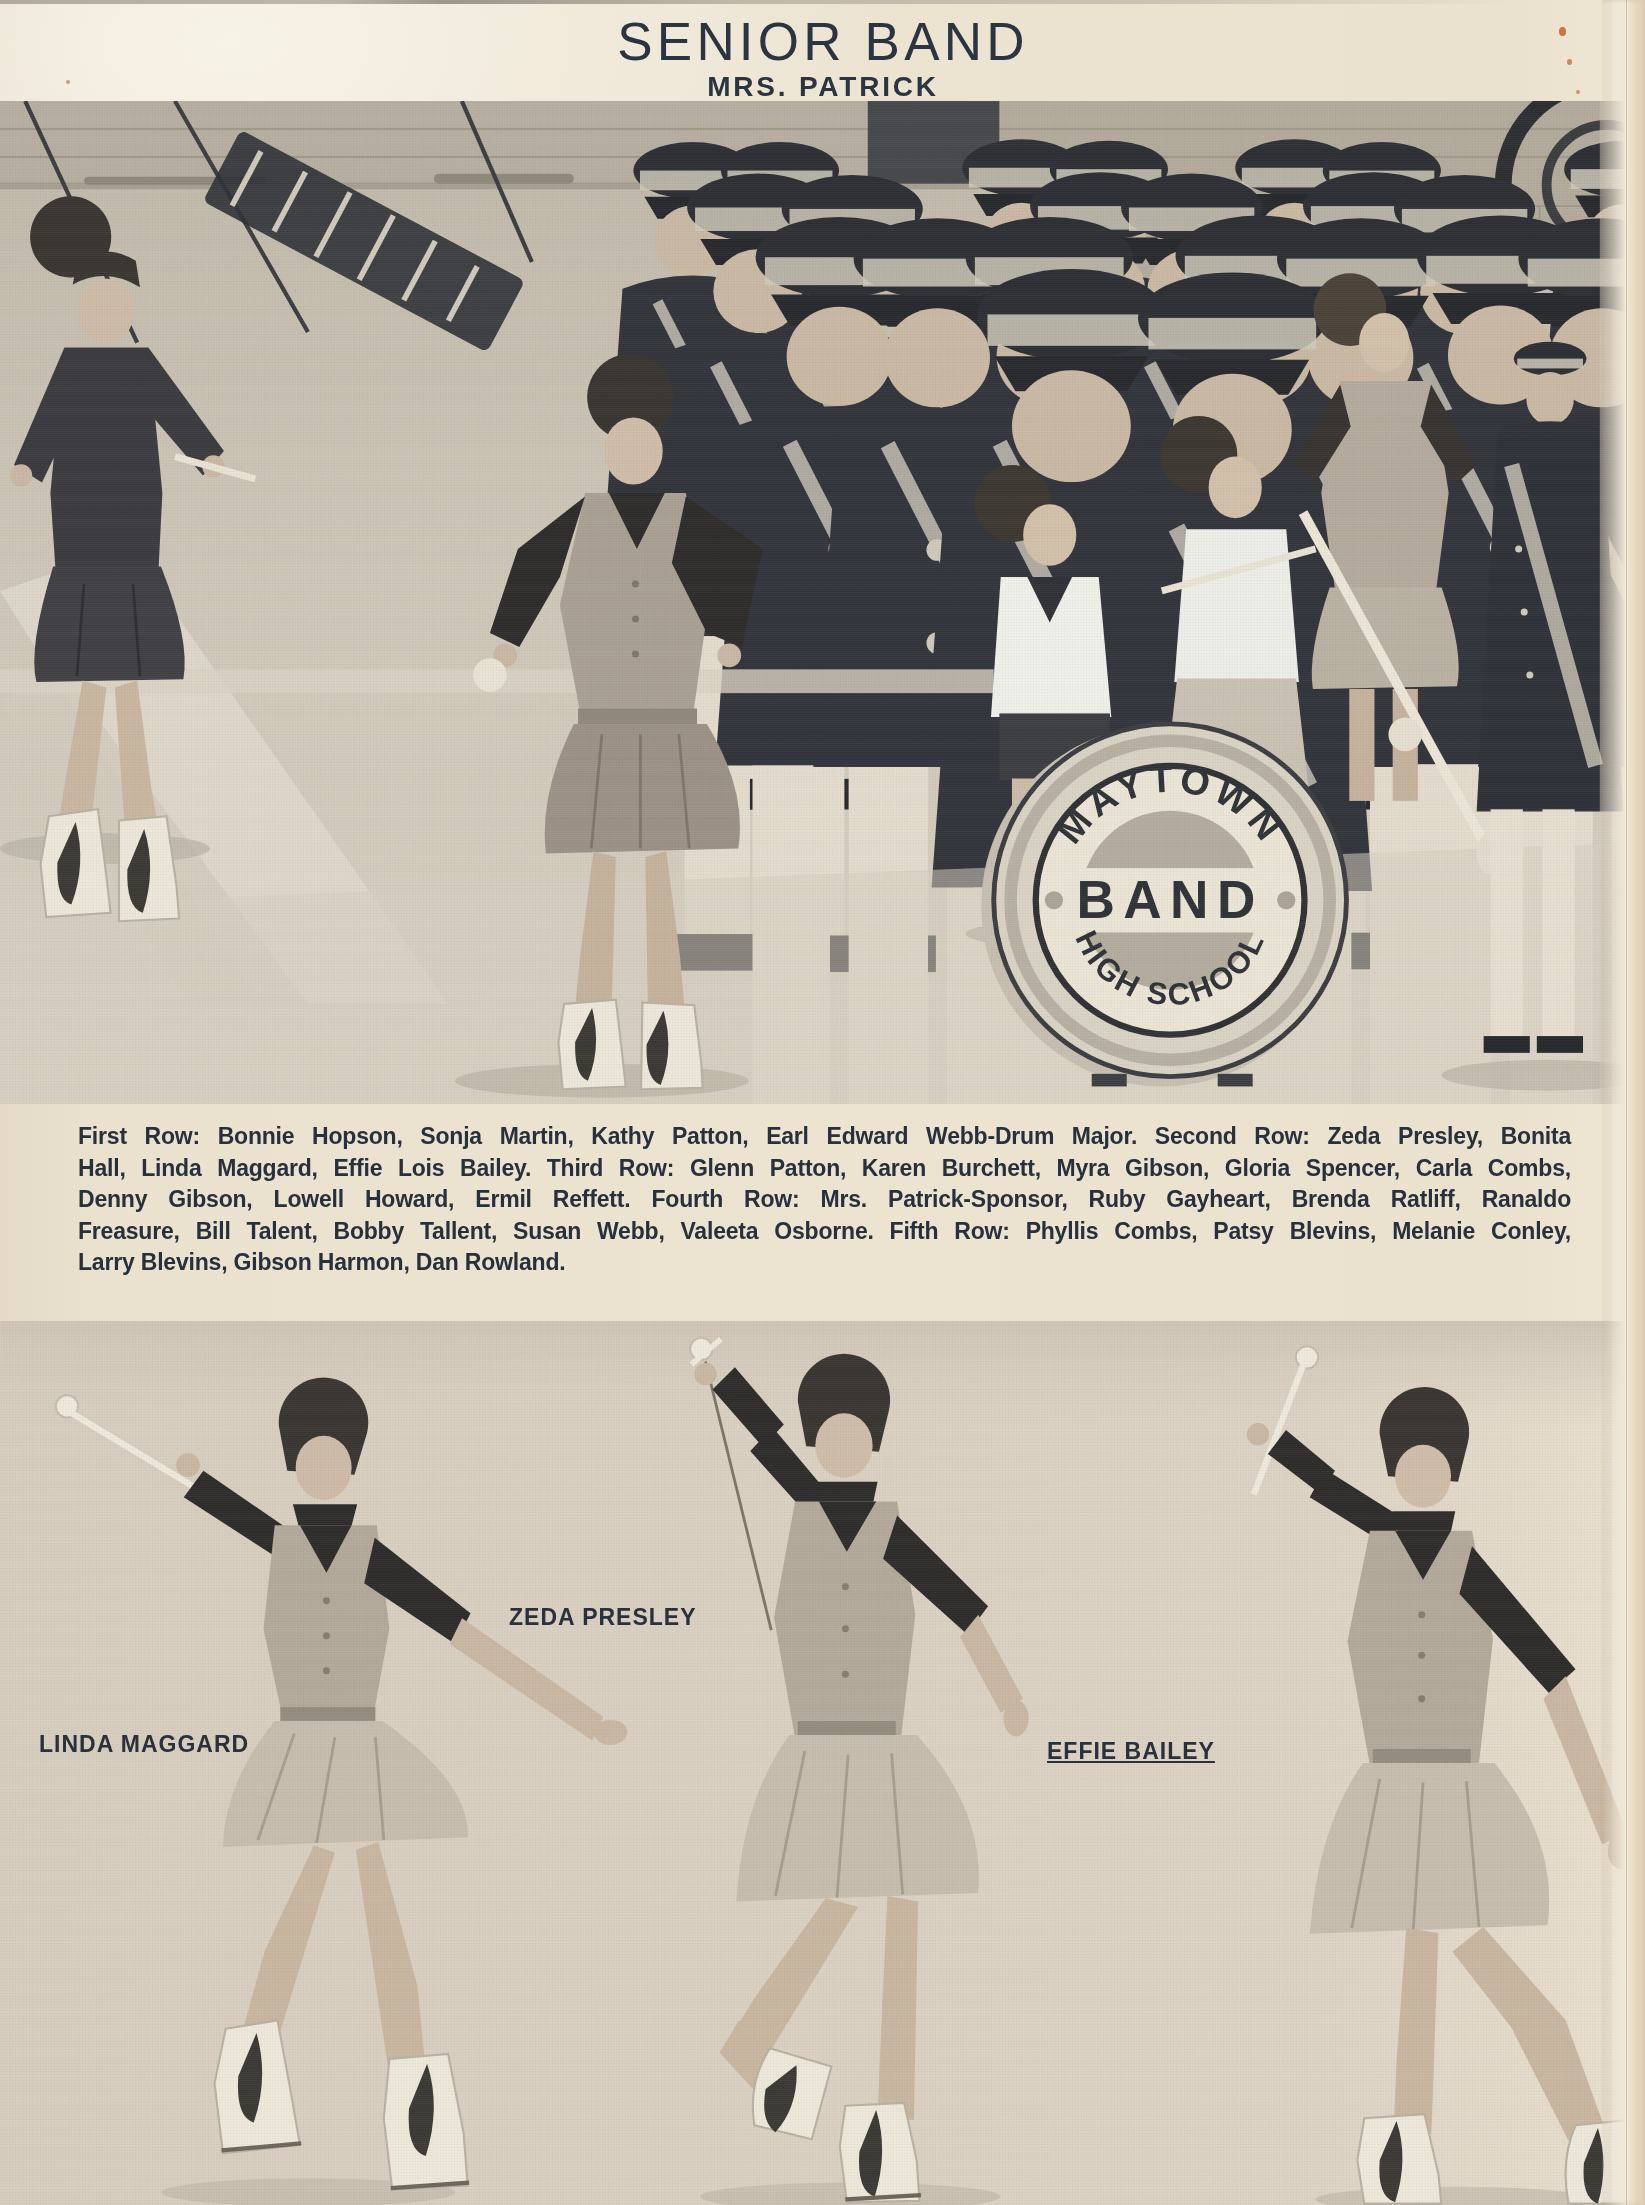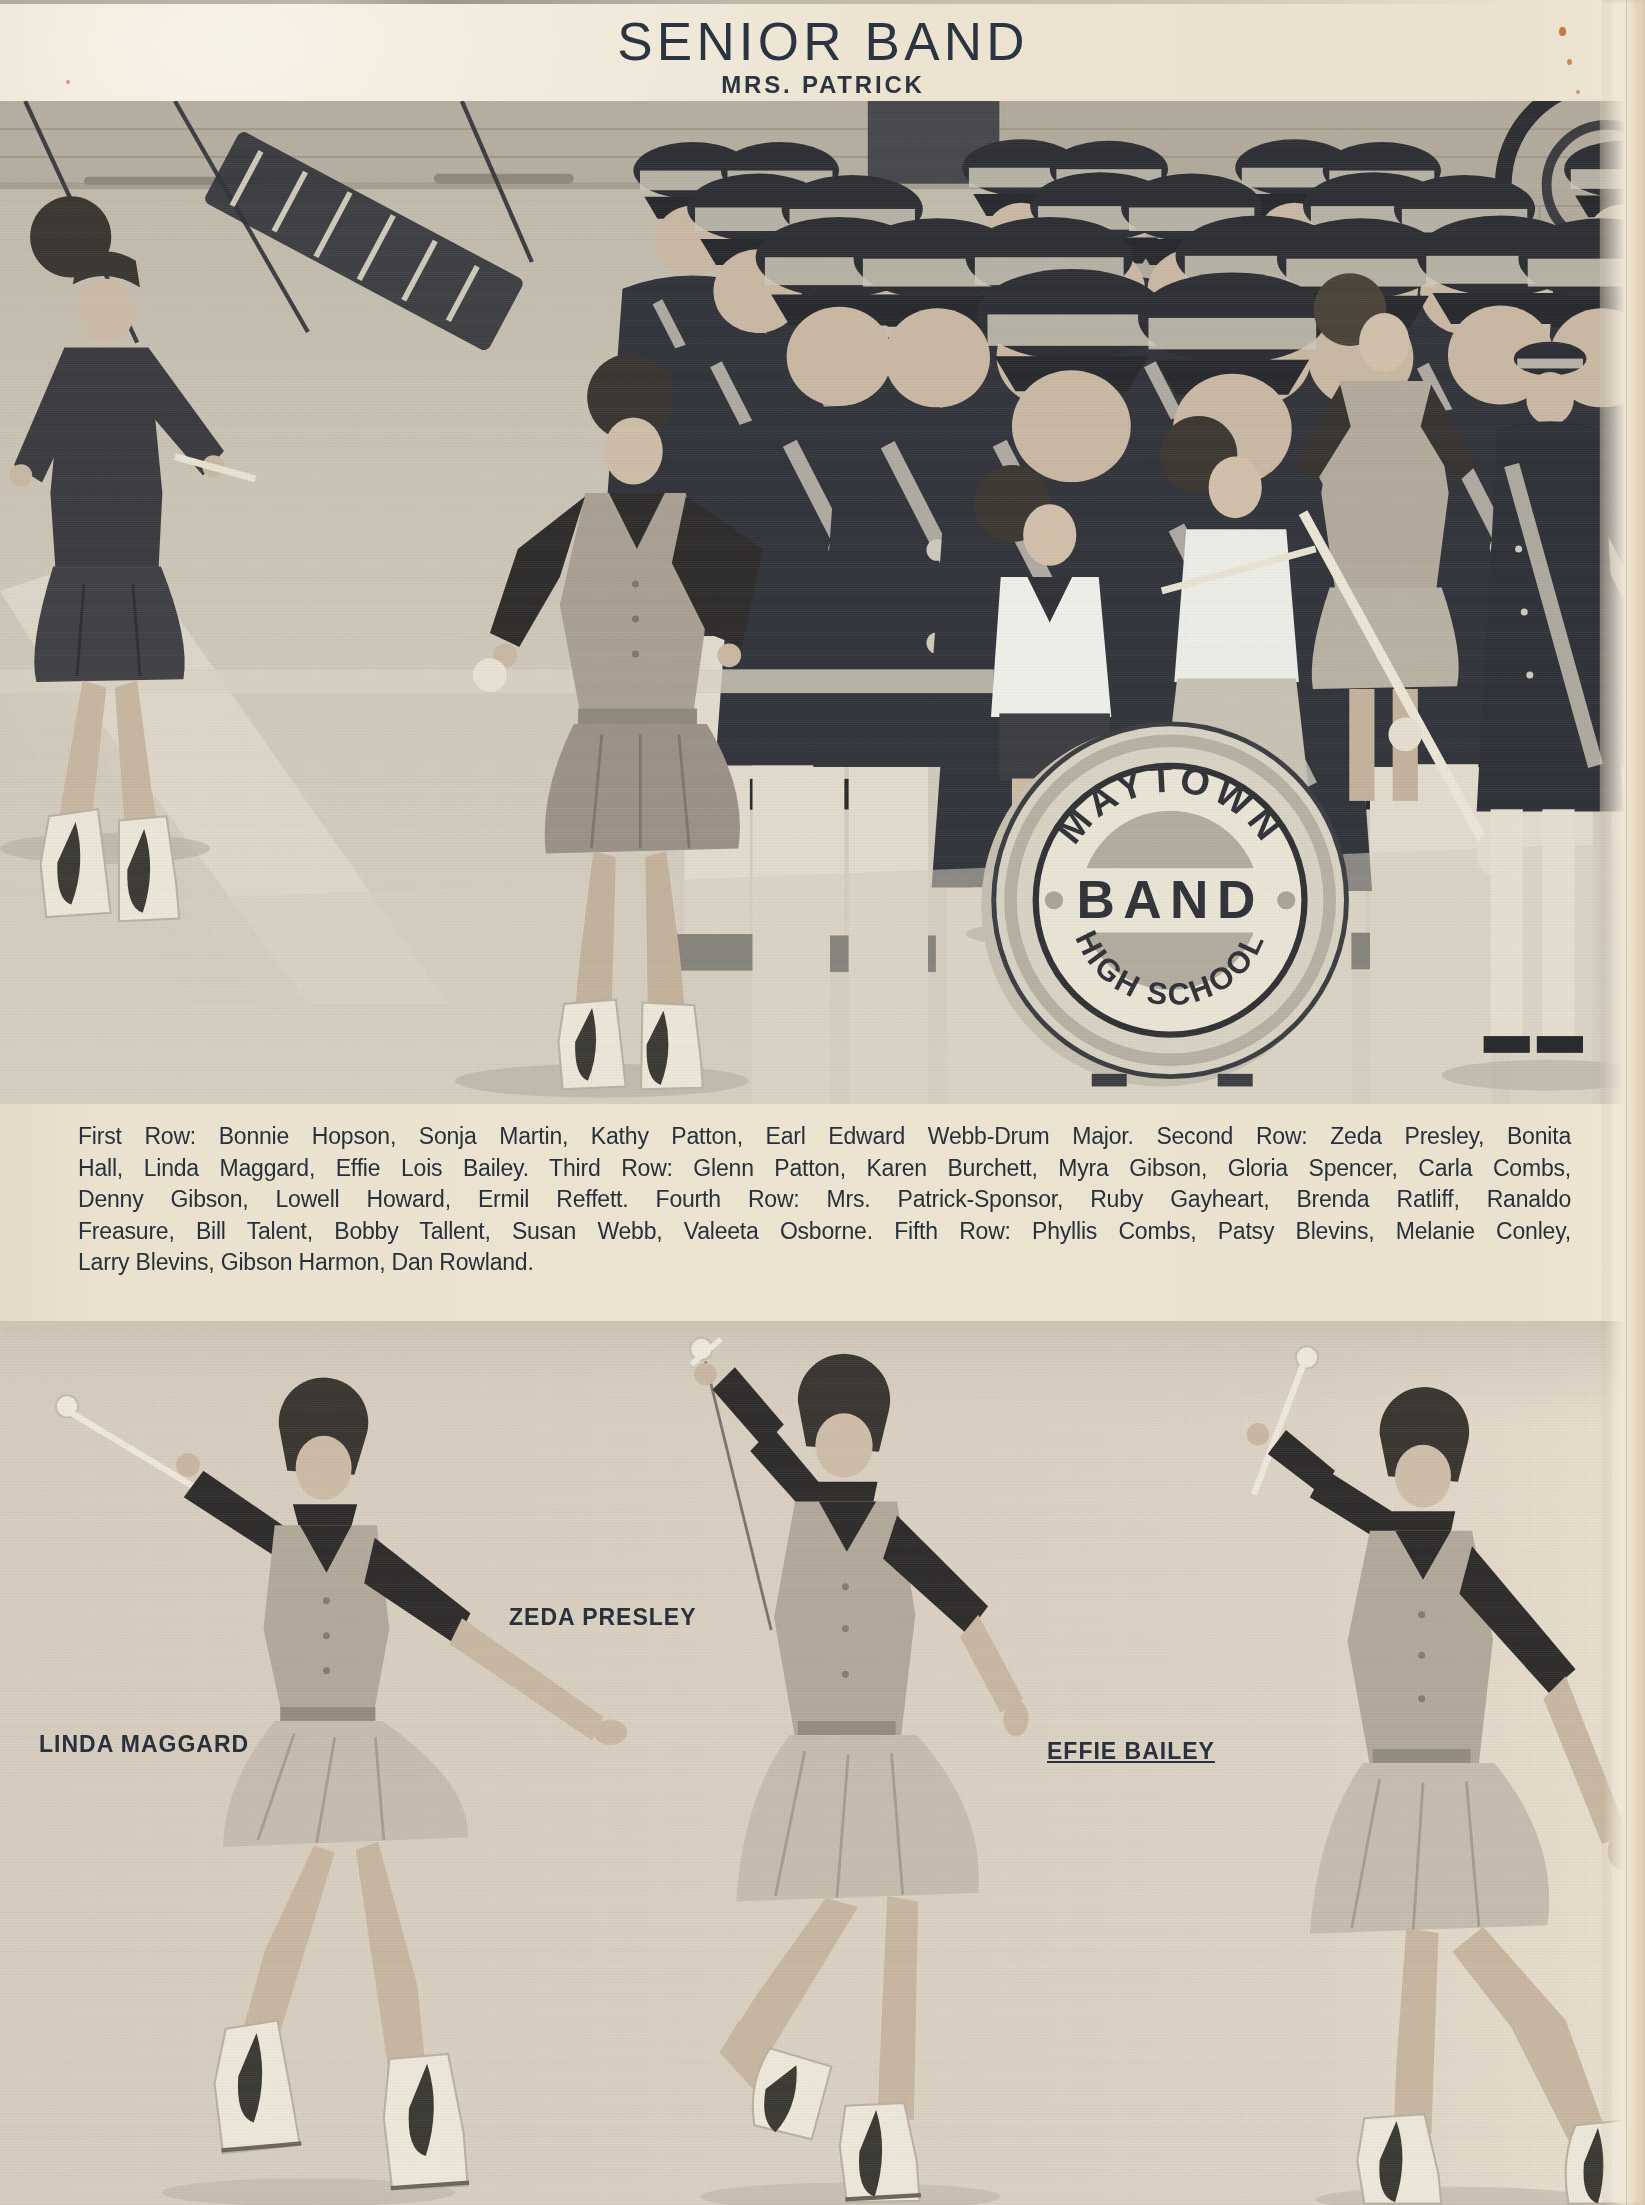--- a/index.html
+++ b/index.html
@@ -13,37 +13,37 @@
   
   .top-edge{position:absolute;left:0;top:0;width:1646px;height:3.5px;
     background:linear-gradient(90deg,#9b9588 0%,#aaa496 20%,#7e7a6f 27%,#b0aa9c 45%,#c0baab 70%,rgba(192,186,171,0) 92%);
     opacity:.75;}
   .page-title{
     position:absolute;left:0;top:11.2px;width:1646px;text-align:center;
     font-size:53px;letter-spacing:4.2px;color:#2b3541;font-weight:400;
   }
   .page-subtitle{
     position:absolute;left:0;top:71px;width:1646px;text-align:center;
-    font-size:24px;letter-spacing:2.8px;color:#2b3541;font-weight:700;
+    font-size:28px;letter-spacing:2.8px;color:#2b3541;font-weight:700;
   }
   .photo{position:absolute;left:0;background:#c9c2b4;}
   .photo svg{display:block;}
   
   .photo::after{
     content:"";position:absolute;inset:0;pointer-events:none;
     background-image:
       radial-gradient(rgba(58,53,45,.085) 0.7px, transparent 1px),
       repeating-linear-gradient(0deg, rgba(255,255,255,.06) 0 0.7px, rgba(0,0,0,0) 0.7px 2.1px);
     background-size:2.8px 2.8px, 100% 2.1px;
   }
   .band-photo{top:101px;width:1632px;height:1003px;}
   .majorettes-photo{top:1321px;width:1632px;height:884px;background:#d7cdbe;}
   .caption{
     position:absolute;left:78px;top:1121px;width:1493px;color:#27313d;
-    font-size:23px;font-weight:400;line-height:31.5px;letter-spacing:-0.2px;
+    font-size:23px;font-weight:700;line-height:31.5px;letter-spacing:-0.2px;
   }
   .cap-line{text-align:justify;text-align-last:justify;white-space:normal;}
   .cap-line.last{text-align-last:left;}
   .mlabel{
     position:absolute;color:#28313c;font-size:23px;font-weight:700;
     letter-spacing:1px;z-index:5;white-space:nowrap;text-align:center;
   }
   #lbl-linda{left:39px;top:1713px;margin-top:18px;}
   #lbl-zeda{left:509px;top:1604px;}
   #lbl-effie{left:1047px;top:1738px;text-decoration:underline;}

